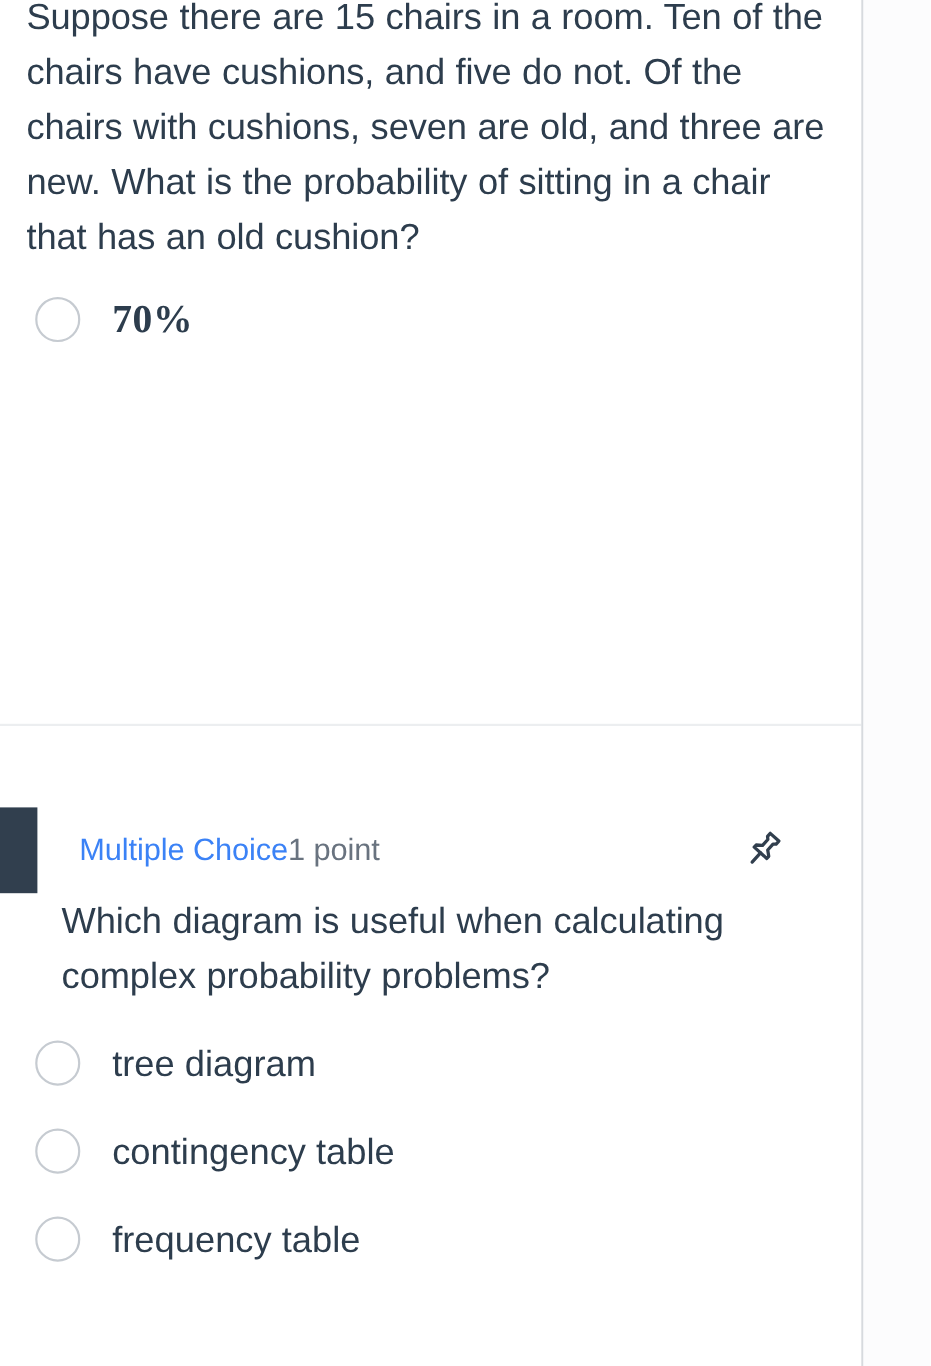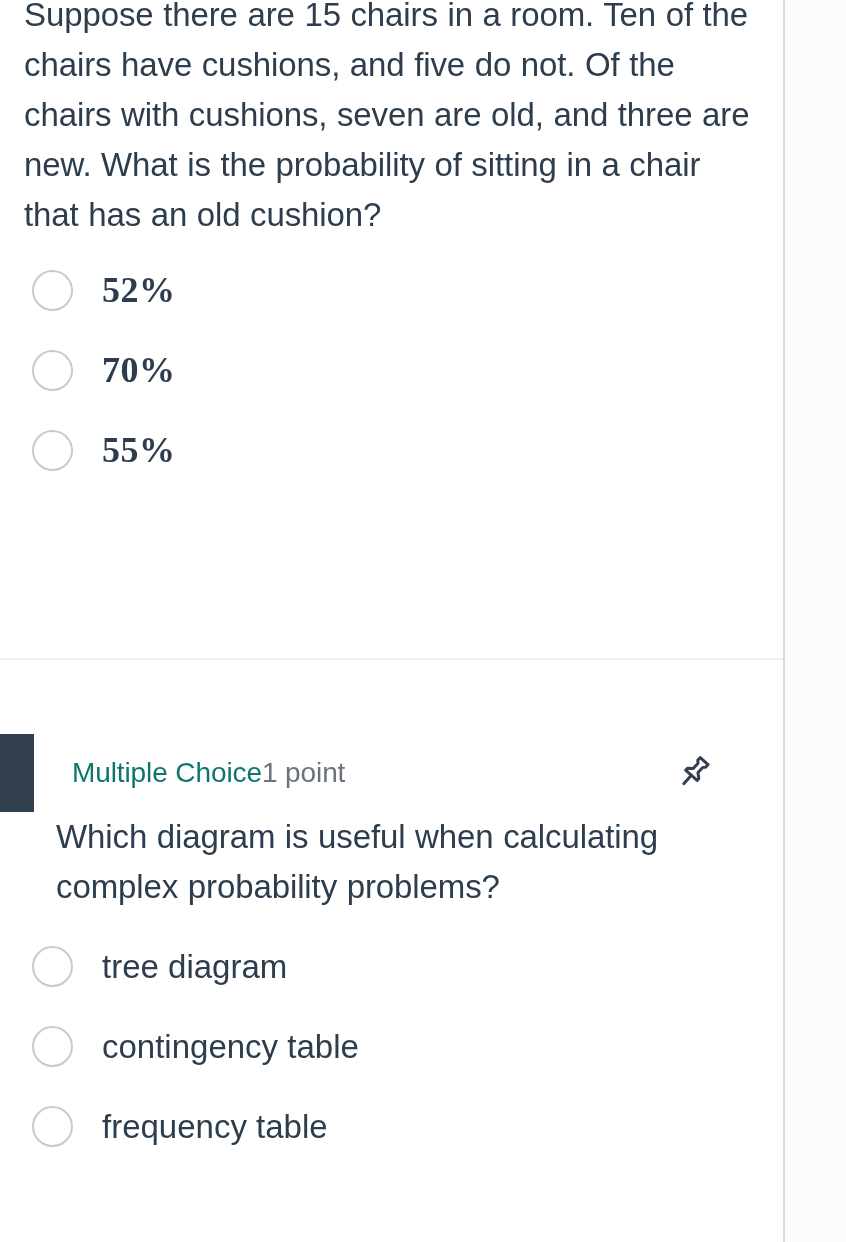--- a/index.html
+++ b/index.html
@@ -139,21 +139,21 @@
   .type-marker {
     position: absolute;
     left: 0;
     top: 0;
     width: 34px;
     height: 78px;
     background: #313f4e;
   }
   .meta-type {
     margin-left: 72px;
-    color: #0f766e;
+    color: #3b82f6;
     font-size: 28px;
     font-weight: 400;
     letter-spacing: -0.1px;
   }
   .meta-points {
     color: #69737f;
     font-size: 28px;
     font-weight: 400;
     letter-spacing: -0.1px;
   }
@@ -179,34 +179,26 @@
 <div id="page">
 
   <div class="content-column">
 
     <div class="question-block" id="question-one">
 
       <p class="question-text">Suppose there are 15 chairs in a room. Ten of the chairs have cushions, and five do not. Of the chairs with cushions, seven are old, and three are new. What is the probability of sitting in a chair that has an old cushion?</p>
 
       <ul class="options-list">
 
-        <li class="option-row">
-          <span class="radio-outer"></span>
-          <span class="option-label math">52%</span>
-        </li>
 
         <li class="option-row">
           <span class="radio-outer"></span>
           <span class="option-label math">70%</span>
         </li>
 
-        <li class="option-row">
-          <span class="radio-outer"></span>
-          <span class="option-label math">55%</span>
-        </li>
 
 
       </ul>
     </div>
 
     <div class="question-divider" style="top:658px;"></div>
 
     <div class="question-block" id="question-two" style="position:absolute; left:0; top:734px; width:783px;">
 
       <div class="meta-bar">

